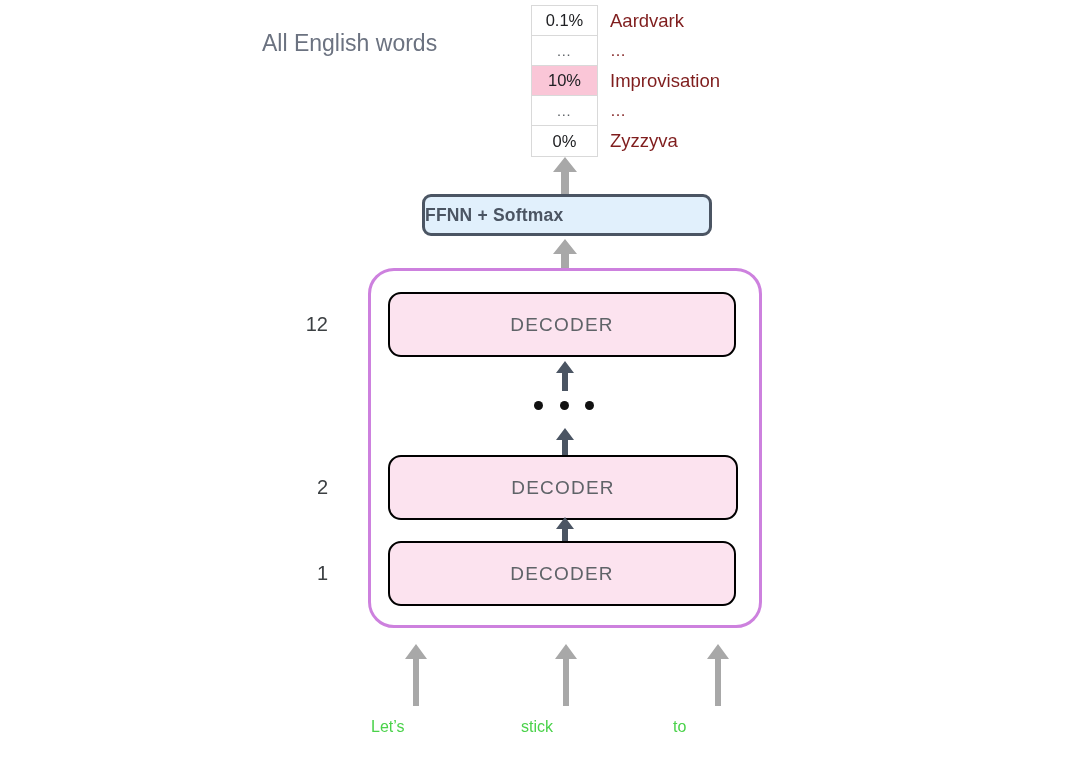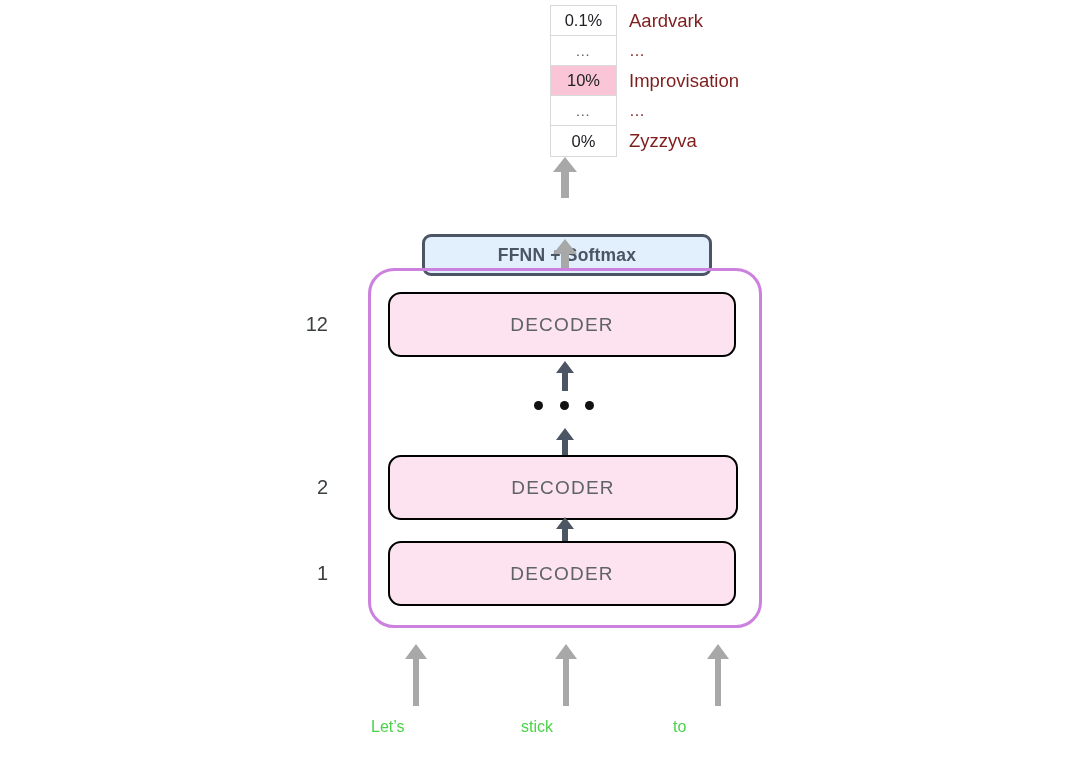--- a/index.html
+++ b/index.html
@@ -11,21 +11,21 @@
     width: 1080px;
     height: 760px;
     position: relative;
     font-family: "Liberation Sans", sans-serif;
     overflow: hidden;
   }
 
   
   #output-table {
     position: absolute;
-    left: 550px;
+    left: 531px;
     top: 5px;
     width: 67px;
     border: 1px solid #d9d9d9;
     border-collapse: collapse;
     box-sizing: border-box;
   }
   .prob-row {
     height: 30px;
     display: flex;
     align-items: center;
@@ -85,22 +85,21 @@
     left: 422px;
     top: 194px;
     width: 290px;
     height: 42px;
     box-sizing: border-box;
     background: #e1f0fc;
     border: 3px solid #4b5563;
     border-radius: 9px;
     display: flex;
     align-items: center;
-    justify-content: center;
-    margin-top: 40px;
+    justify-content: flex-start;
   }
   #ffnn-box .box-label {
     font-size: 17.5px;
     font-weight: bold;
     color: #4b5563;
     font-family: "Liberation Sans", sans-serif;
     letter-spacing: 0.2px;
   }
 
   
@@ -176,20 +175,21 @@
     width: 90px;
   }
   #token-0 { left: 371px; top: 718px; }
   #token-1 { left: 521px; top: 718px; }
   #token-2 { left: 673px; top: 718px; }
 </style>
 </head>
 <body>
 
 <div id="caption">
+  <div>All English words</div>
 </div>
 
 <div id="output-table">
 
   <div class="prob-row">
     <span class="prob-value">0.1%</span>
     <span class="class-label">Aardvark</span>
   </div>
 
   <div class="prob-row ellipsis">

